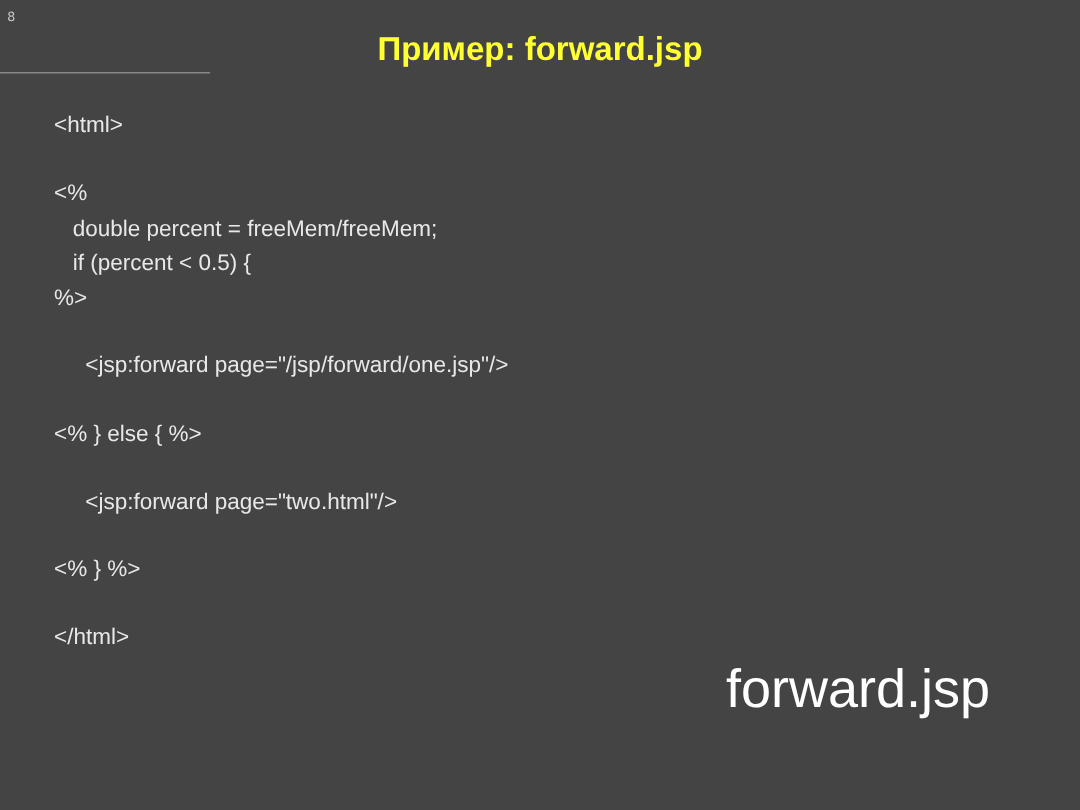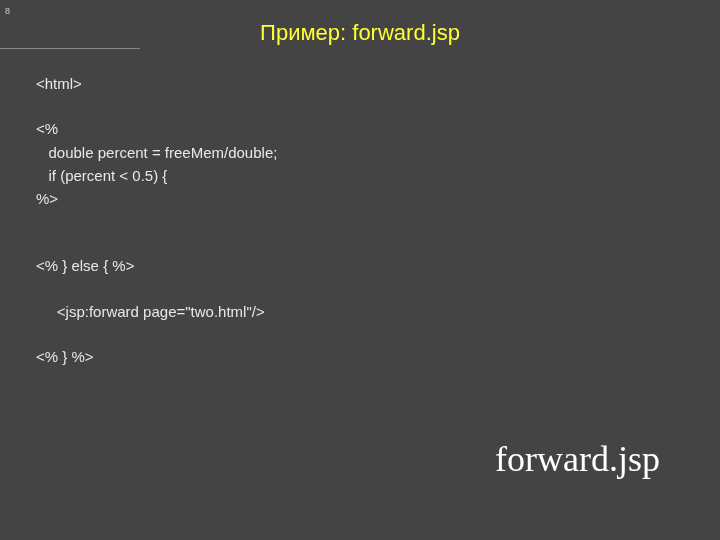--- a/index.html
+++ b/index.html
@@ -23,21 +23,21 @@
       position: absolute;
       top: 48px;
       left: 0;
       width: 140px;
       height: 1px;
       background: #888;
     }
     .title {
       color: #ffff33;
       font-size: 22px;
-      font-weight: normal;
+      font-weight: bold;
       text-align: center;
       padding-top: 20px;
       padding-bottom: 16px;
     }
     .code-block {
       padding: 10px 0 0 36px;
       font-size: 15px;
       line-height: 1.55;
       color: #e8e8e8;
     }
@@ -45,41 +45,42 @@
       white-space: pre;
     }
     .blank { height: 22px; }
     .big-label {
       position: absolute;
       right: 60px;
       bottom: 60px;
       font-size: 36px;
       color: #ffffff;
       font-weight: normal;
-      font-family: Liberation Serif, serif;
     }
   </style>
 </head>
 <body>
 
 <span class="corner-mark">8</span>
 <div class="divider"></div>
 
 <div class="title">Пример: forward.jsp</div>
 
 <div class="code-block">
   <div>&lt;html&gt;</div>
   <div class="blank"></div>
   <div>&lt;%</div>
-  <div>   double percent = freeMem/double;</div>
+  <div>   double percent = freeMem/freeMem;</div>
   <div>   if (percent &lt; 0.5) {</div>
   <div>%&gt;</div>
   <div class="blank"></div>
+  <div>     &lt;jsp:forward page="/jsp/forward/one.jsp"/&gt;</div>
   <div class="blank"></div>
   <div>&lt;% } else { %&gt;</div>
   <div class="blank"></div>
   <div>     &lt;jsp:forward page="two.html"/&gt;</div>
   <div class="blank"></div>
   <div>&lt;% } %&gt;</div>
   <div class="blank"></div>
+  <div>&lt;/html&gt;</div>
 </div>
 
 <div class="big-label">forward.jsp</div>
 
 </body></html>

